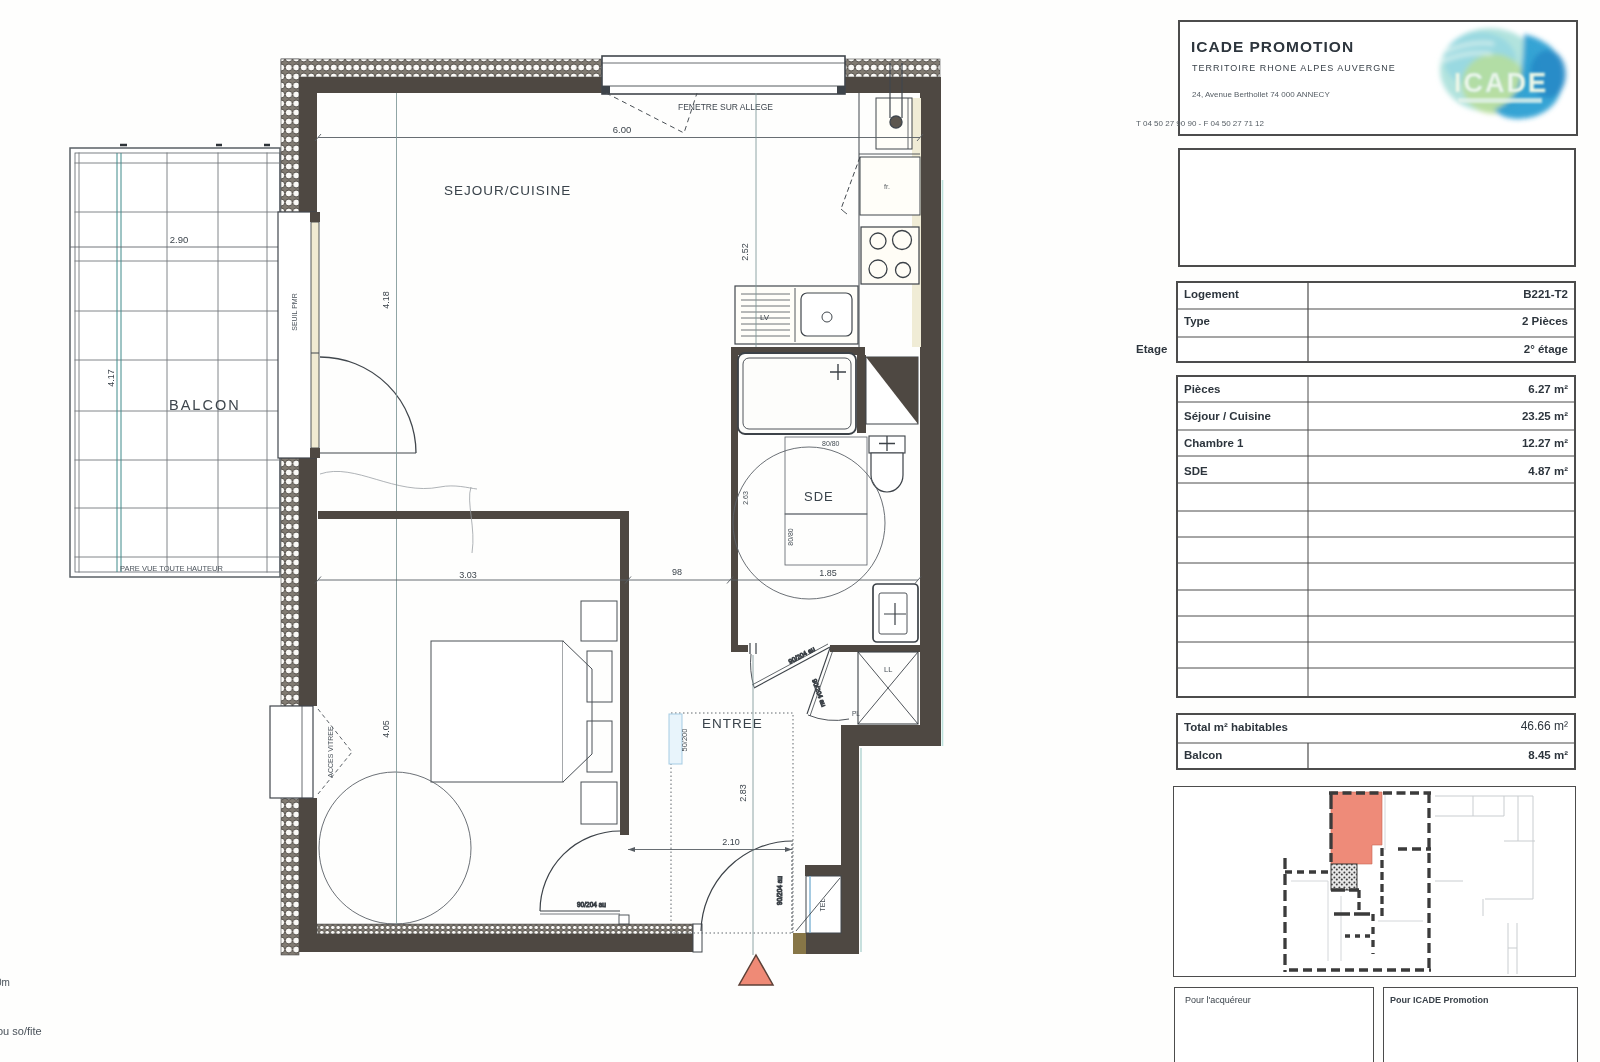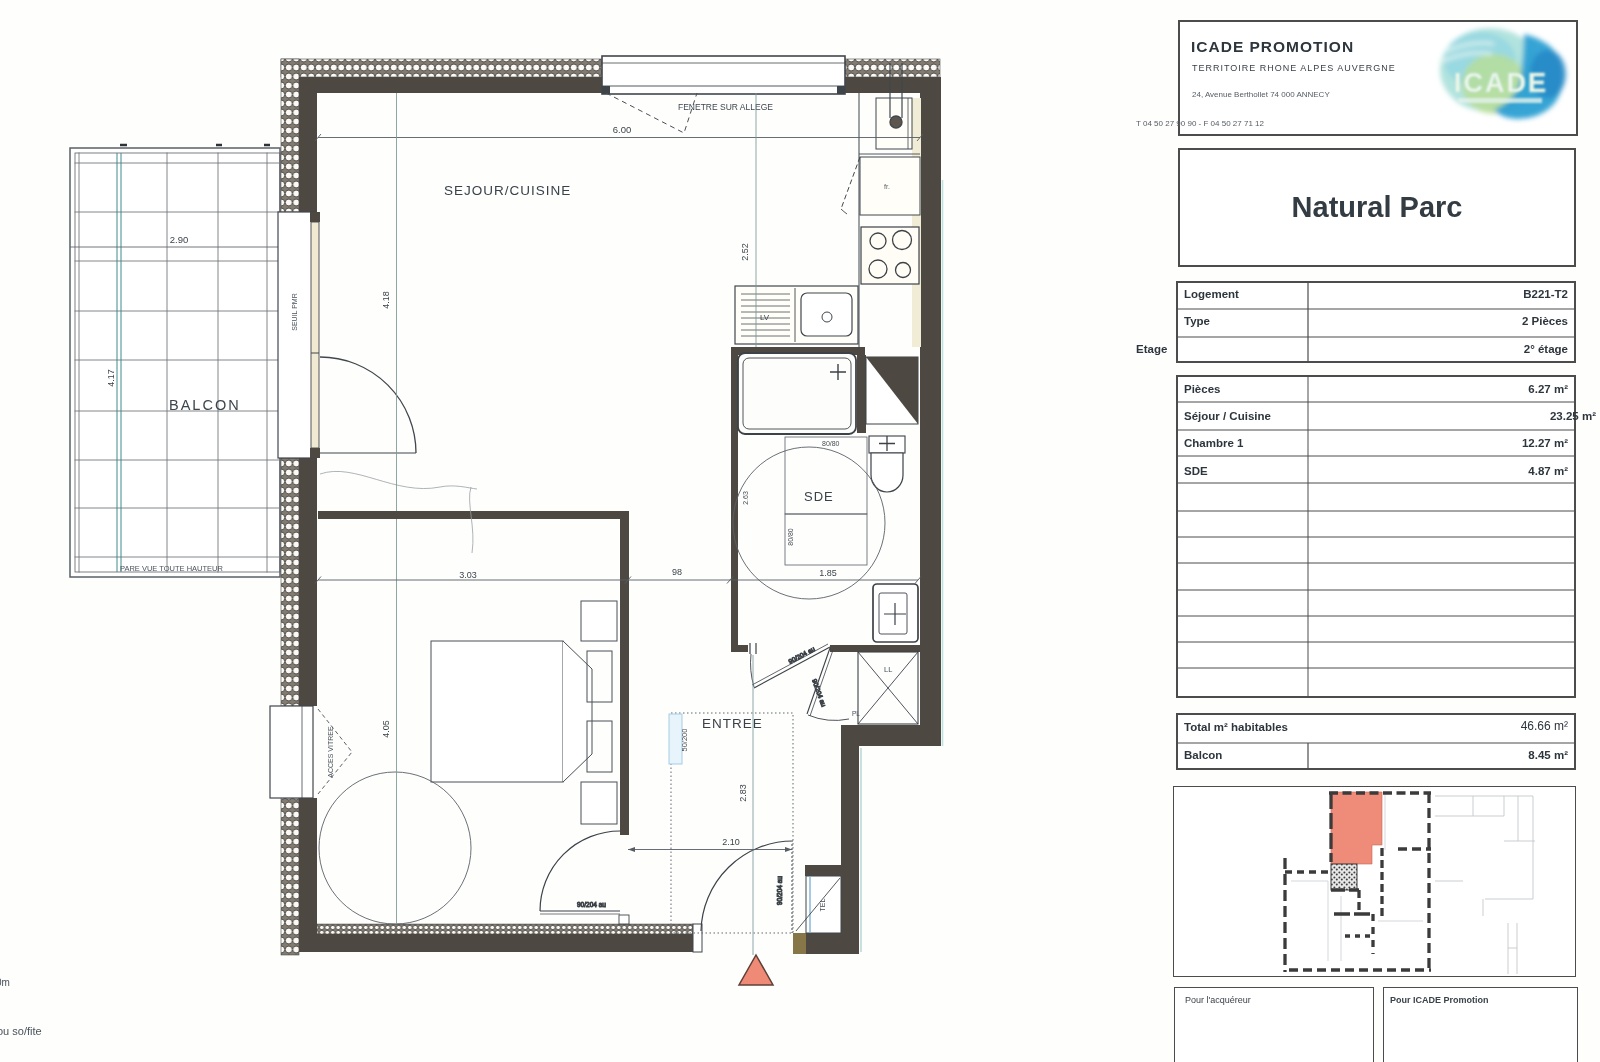--- a/index.html
+++ b/index.html
@@ -390,21 +390,20 @@
     <path d="M12,30 Q40,18 62,22 M8,40 Q36,28 60,32" stroke="#d9f2ef" stroke-width="3" fill="none"></path>
   </g>
   <g filter="url(#lb2)">
     <text x="22" y="70" font-family="Liberation Sans, sans-serif" font-size="27" font-weight="bold" fill="#eff8ea" letter-spacing="2" stroke="#bfe3d8" stroke-width="0.6">ICADE</text>
     <rect x="26" y="76" width="84" height="5" fill="#e4f2ec" opacity="0.8"></rect>
   </g>
 </svg>
 
 <div class="box" style="left:1178px;top:148px;width:398px;height:119px;"></div>
 
-<div class="t" style="left:1178px;top:191px;width:398px;text-align:center;font-size:29px;font-weight:bold;color:#333b43;">Natural Parc</div>
 
 <div class="box" style="left:1176px;top:281px;width:400px;height:82px;border-width:2px;"></div>
 <svg style="position:absolute;left:1176px;top:281px;" width="400" height="82">
   <line x1="0" y1="28" x2="400" y2="28" stroke="#4c4c4c" stroke-width="1.2"></line>
   <line x1="0" y1="56" x2="400" y2="56" stroke="#4c4c4c" stroke-width="1.2"></line>
   <line x1="132" y1="0" x2="132" y2="82" stroke="#4c4c4c" stroke-width="1.2"></line>
 </svg>
 
 <div class="t" style="left:1184px;top:288px;font-size:11.5px;font-weight:bold;">Logement</div>
 <div class="t" style="left:1176px;top:288px;width:392px;text-align:right;font-size:11.5px;font-weight:bold;">B221-T2</div>
@@ -430,21 +429,21 @@
     <line x1="0" y1="267" x2="400" y2="267"></line>
     <line x1="0" y1="293" x2="400" y2="293"></line>
     <line x1="132" y1="0" x2="132" y2="323"></line>
   </g>
 </svg>
 
 <div class="t" style="left:1184px;top:383px;font-size:11.5px;font-weight:bold;">Pièces</div>
 <div class="t" style="left:1176px;top:383px;width:392px;text-align:right;font-size:11.5px;font-weight:bold;">6.27 m²</div>
 
 <div class="t" style="left:1184px;top:410px;font-size:11.5px;font-weight:bold;">Séjour / Cuisine</div>
-<div class="t" style="left:1176px;top:410px;width:392px;text-align:right;font-size:11.5px;font-weight:bold;padding-left:28px;">23.25 m²</div>
+<div class="t" style="left:1176px;top:410px;width:392px;text-align:right;font-size:11.5px;font-weight:bold;">23.25 m²</div>
 
 <div class="t" style="left:1184px;top:437px;font-size:11.5px;font-weight:bold;">Chambre 1</div>
 <div class="t" style="left:1176px;top:437px;width:392px;text-align:right;font-size:11.5px;font-weight:bold;">12.27 m²</div>
 
 <div class="t" style="left:1184px;top:465px;font-size:11.5px;font-weight:bold;">SDE</div>
 <div class="t" style="left:1176px;top:465px;width:392px;text-align:right;font-size:11.5px;font-weight:bold;">4.87 m²</div>
 
 <div class="box" style="left:1176px;top:713px;width:400px;height:57px;border-width:2px;"></div>
 <svg style="position:absolute;left:1176px;top:713px;" width="400" height="57">
   <line x1="0" y1="30" x2="400" y2="30" stroke="#4c4c4c" stroke-width="1.2"></line>

